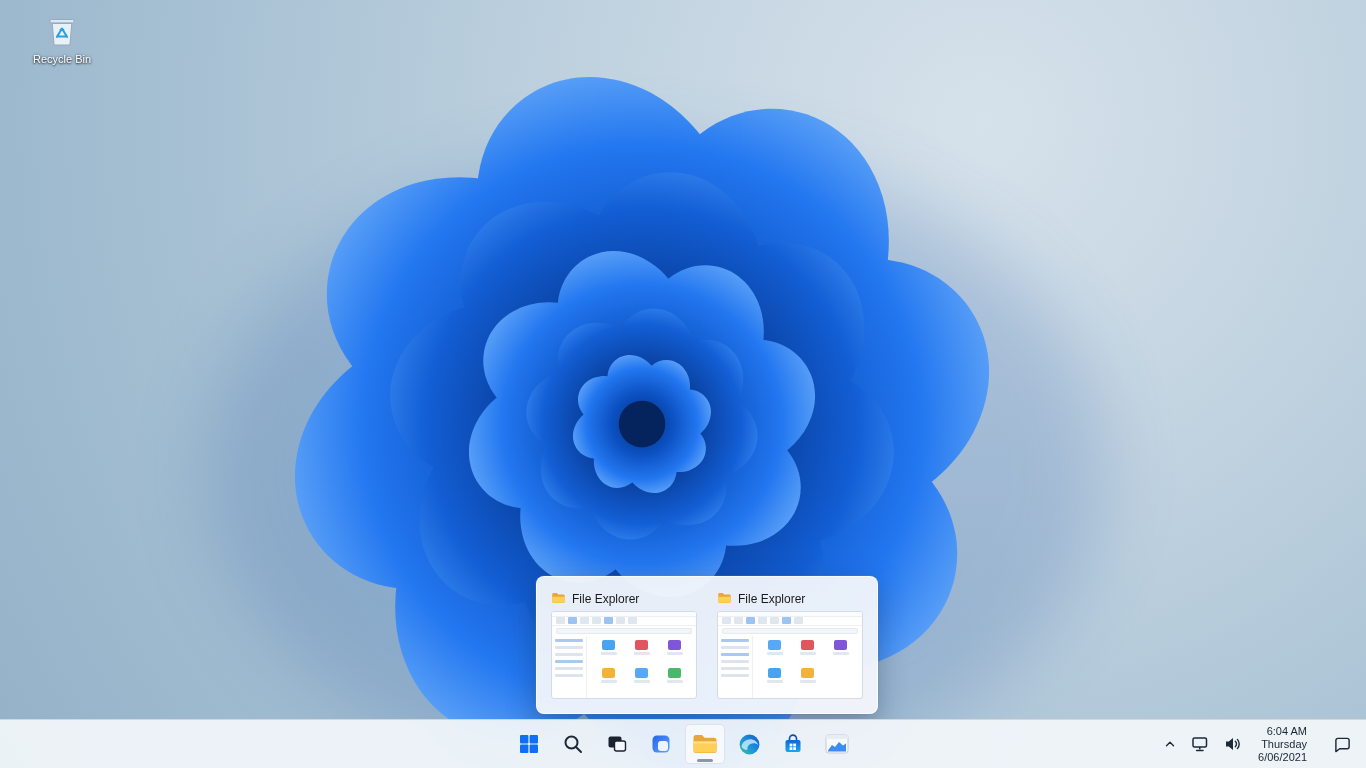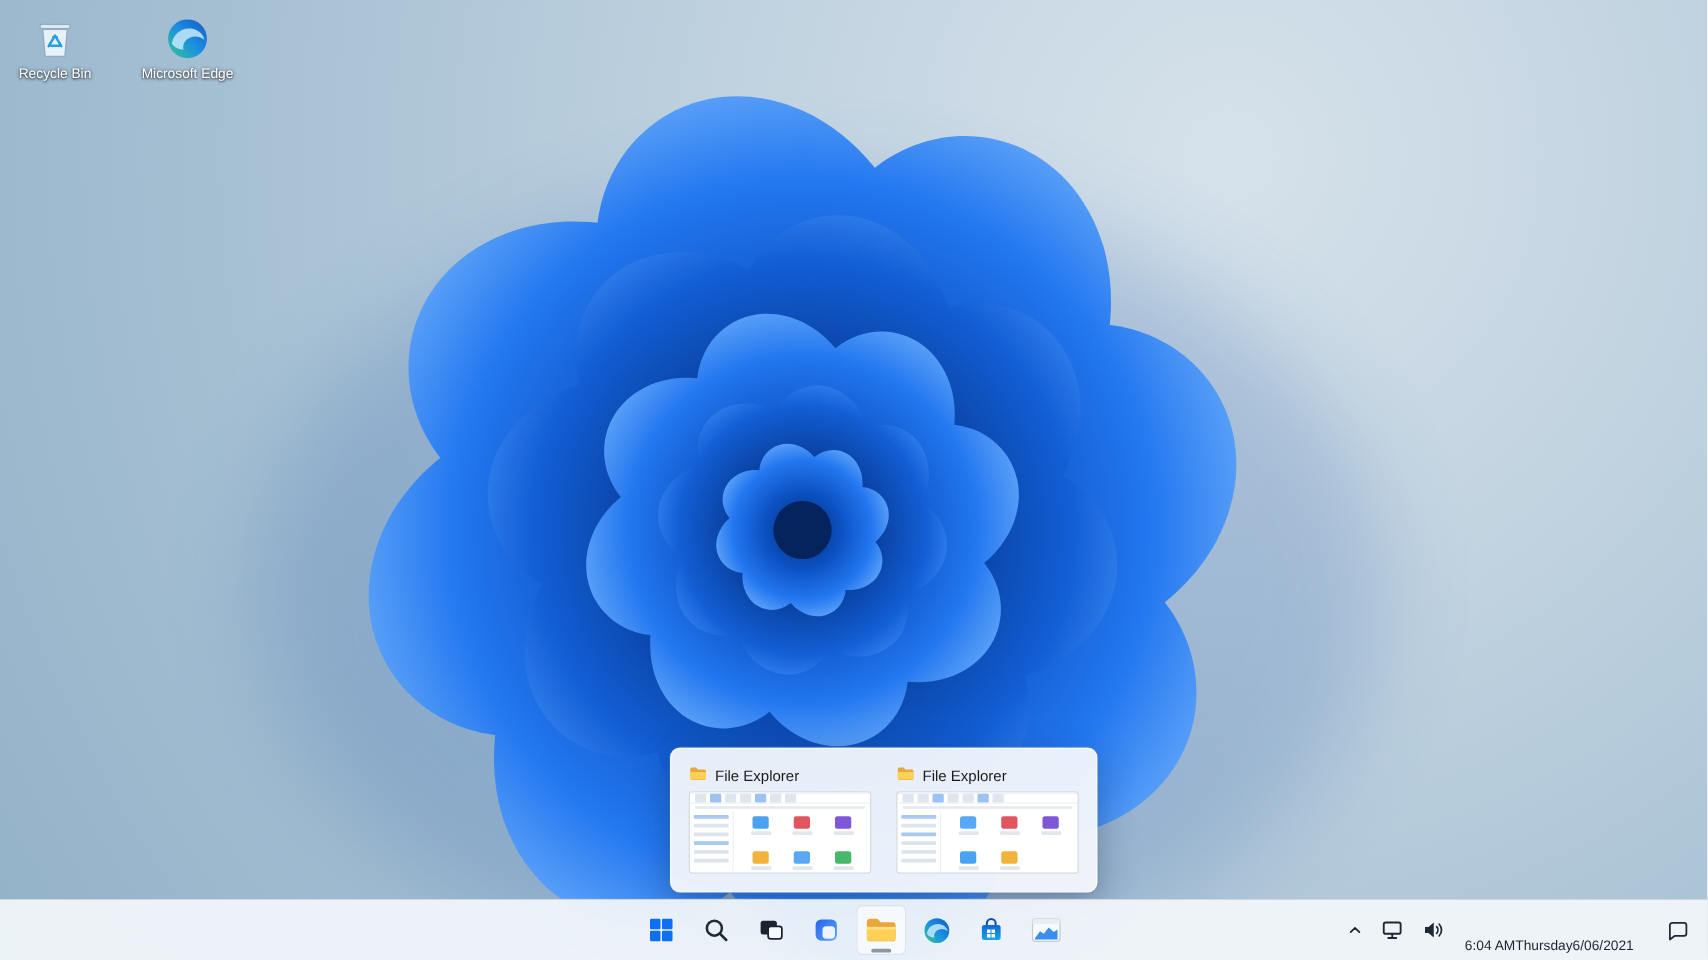--- a/index.html
+++ b/index.html
@@ -7,47 +7,47 @@
     width:1366px;height:768px;overflow:hidden;
     font-family:"Liberation Sans", sans-serif;
     -webkit-font-smoothing:antialiased;
     cursor:default;
   }
   .screen{position:relative;width:1366px;height:768px;overflow:hidden;
     background:radial-gradient(circle at 72% 16%, #d6e2eb 0%, #c3d4e1 30%, #aac3d5 62%, #93b1c8 100%);}
   .wallpaper{position:absolute;inset:0;}
 
   
-  .desktop-icons{position:absolute;top:8px;left:2px;display:flex;flex-direction:row;gap:22px;}
+  .desktop-icons{position:absolute;top:8px;left:20px;display:flex;flex-direction:column;}
   .dicon{width:84px;display:flex;flex-direction:column;align-items:center;gap:3px;padding:4px 0;border-radius:4px;}
   .dicon .glyph{width:38px;height:38px;display:flex;align-items:center;justify-content:center;}
   .dicon .lbl{font-size:11px;color:#ffffff;text-align:center;line-height:13px;
     text-shadow:0 1px 2px rgba(0,0,0,0.75), 0 0 3px rgba(0,0,0,0.45);max-width:78px;}
 
   
   .taskbar{position:absolute;left:0;right:0;bottom:0;height:48px;
     background:rgba(242,246,250,0.93);
     border-top:1px solid rgba(120,140,160,0.25);
     backdrop-filter:blur(18px);
     display:flex;align-items:center;}
   .tb-center{position:absolute;left:50%;transform:translateX(-50%);display:flex;align-items:center;gap:4px;}
   .tb-btn{position:relative;width:40px;height:40px;border-radius:5px;display:flex;align-items:center;justify-content:center;}
   .tb-btn.active{background:rgba(255,255,255,0.62);box-shadow:inset 0 0 0 1px rgba(150,165,180,0.25);}
   .tb-btn.active::after{content:"";position:absolute;bottom:2px;left:50%;transform:translateX(-50%);
     width:16px;height:3px;border-radius:2px;background:#8a97a5;}
 
   
   .tray{position:absolute;right:4px;top:0;height:48px;display:flex;align-items:center;gap:2px;padding-right:4px;}
   .tray-btn{height:40px;border-radius:5px;display:flex;align-items:center;justify-content:center;padding:0 6px;}
-  .clock{display:flex;flex-direction:row;align-items:flex-end;justify-content:center;
+  .clock{display:flex;flex-direction:column;align-items:flex-end;justify-content:center;
     font-size:11px;line-height:13px;color:#1b2430;padding:0 8px;}
   .chat-wrap{margin-left:10px;}
 
   
-  .flyout{position:absolute;left:536px;bottom:54px;width:342px;height:116px;
+  .flyout{position:absolute;left:536px;bottom:54px;width:342px;height:138px;
     background:rgba(243,247,251,0.95);
     border:1px solid rgba(255,255,255,0.7);
     box-shadow:0 10px 28px rgba(20,40,70,0.35), 0 0 0 1px rgba(130,150,170,0.18);
     border-radius:8px;display:flex;gap:10px;padding:9px;box-sizing:border-box;}
   .pcard{flex:1;border-radius:6px;padding:5px;box-sizing:border-box;display:flex;flex-direction:column;gap:4px;}
   .pcard .phead{display:flex;align-items:center;gap:6px;height:16px;}
   .pcard .ptitle{font-size:12px;color:#1b1b1b;}
   .thumb{flex:1;background:#ffffff;border:1px solid #d5dbe2;border-radius:3px;overflow:hidden;
     display:flex;flex-direction:column;}
   .t-bar{height:7px;background:#fbfcfe;border-bottom:1px solid #eef1f4;}
@@ -153,36 +153,20 @@
         <svg width="36" height="36" viewBox="0 0 36 36">
           <rect x="6" y="6.5" width="24" height="3.4" rx="1.4" fill="#dce8f3" stroke="#93aabf" stroke-width="1"></rect>
           <path d="M8.2 10.5 H27.8 L25.9 32 H10.1 Z" fill="#e8f0f8" stroke="#93aabf" stroke-width="1"></path>
           <path d="M18 15.5 L22.8 23.5 H13.2 Z" fill="none" stroke="#2aa0dc" stroke-width="2" stroke-linejoin="round"></path>
           <path d="M14.4 21.5 l-1.6 2.6 M21.6 21.5 l1.6 2.6 M16.4 16.6 h3.2" stroke="#2aa0dc" stroke-width="1.6" stroke-linecap="round"></path>
         </svg>
       </span>
       <span class="lbl">Recycle Bin</span>
     </div>
 
-    <div class="dicon">
-      <span class="glyph">
-        <svg width="36" height="36" viewBox="0 0 36 36">
-          <defs>
-            <linearGradient id="eg1" x1="0" y1="1" x2="1" y2="0">
-              <stop offset="0" stop-color="#35c796"></stop>
-                <stop offset="0.5" stop-color="#1b8fe0"></stop>
-                <stop offset="1" stop-color="#1559c9"></stop>
-            </linearGradient>
-          </defs>
-          <circle cx="18" cy="18" r="15.5" fill="url(#eg1)"></circle>
-          <path d="M5.5 21.5 C7 13 14.5 8.5 22 10 C27.5 11.2 31 15 31.5 19 C28.5 16 24 15.4 20.3 16.9 C16 18.6 13.7 22.5 14.8 26.8 C10.5 26.4 6.9 24.6 5.5 21.5 Z" fill="#bfe6fa" opacity="0.88"></path>
-        </svg>
-      </span>
-      <span class="lbl">Microsoft Edge</span>
-    </div>
 
   </div>
 
   <div class="flyout">
 
     <div class="pcard">
       <div class="phead">
         <span>
           <svg width="15" height="12" viewBox="0 0 26 22">
             <path d="M1.5 4.5 a2.5 2.5 0 0 1 2.5 -2.5 h6 l2.6 2.8 h9.4 a2.5 2.5 0 0 1 2.5 2.5 v10.2 a2.5 2.5 0 0 1 -2.5 2.5 h-18 a2.5 2.5 0 0 1 -2.5 -2.5 z" fill="#e9a63a"></path>

